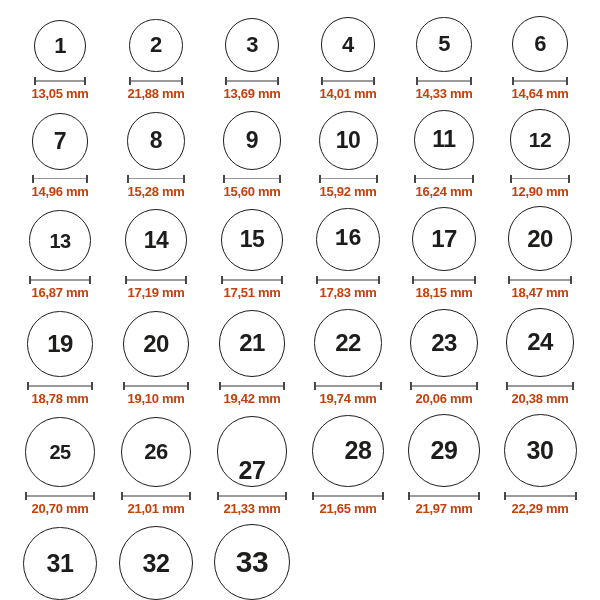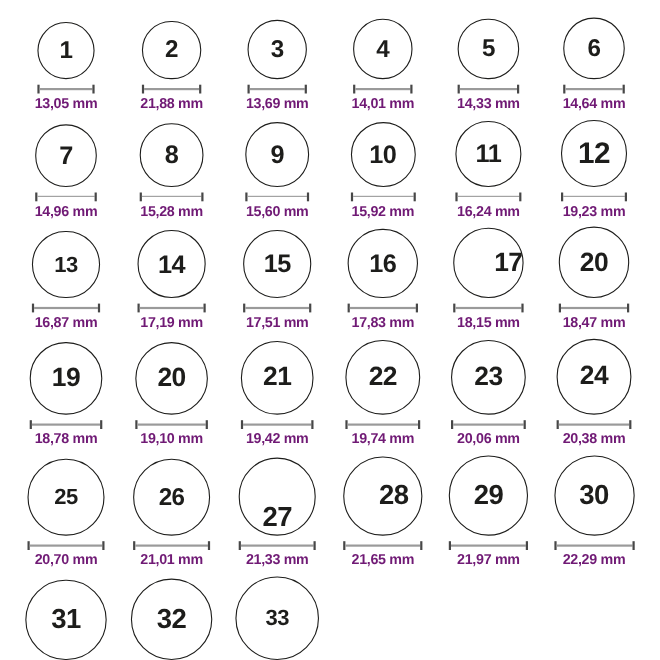--- a/index.html
+++ b/index.html
@@ -59,21 +59,21 @@
     flex: 0 0 auto;
   }
   .bar {
     flex: 1 1 auto;
     height: 1.6px;
     background: #9a9a9a;
   }
   .mm {
     font-weight: 700;
     font-size: 13px;
-    color: #701a75;
+    color: #c2410c;
     letter-spacing: -0.3px;
     white-space: nowrap;
     line-height: 1.15;
   }
 </style>
 </head>
 <body>
 
 <main>
   <div id="grid">
@@ -204,28 +204,28 @@
     <div class="measure" style="width: 59.7px;">
       <span class="tick"></span>
       <span class="bar"></span>
       <span class="tick"></span>
     </div>
     <div class="mm">16,24 mm</div>
   </div>
 
   <div class="cell">
     <div class="circle" style="width: 60.4px; height: 60.4px;">
-      <span class="num" style="font-size: 27px;">12</span>
+      <span class="num" style="font-size: 21px;">12</span>
     </div>
     <div class="measure" style="width: 60.4px;">
       <span class="tick"></span>
       <span class="bar"></span>
       <span class="tick"></span>
     </div>
-    <div class="mm">19,23 mm</div>
+    <div class="mm">12,90 mm</div>
   </div>
 
   <div class="cell">
     <div class="circle" style="width: 61.1px; height: 61.1px;">
       <span class="num" style="font-size: 20px;">13</span>
     </div>
     <div class="measure" style="width: 61.1px;">
       <span class="tick"></span>
       <span class="bar"></span>
       <span class="tick"></span>
@@ -251,33 +251,33 @@
     </div>
     <div class="measure" style="width: 62.5px;">
       <span class="tick"></span>
       <span class="bar"></span>
       <span class="tick"></span>
     </div>
     <div class="mm">17,51 mm</div>
   </div>
 
   <div class="cell">
-    <div class="circle" style="width: 63.2px; height: 63.2px;">
+    <div class="circle" style="width: 63.2px; height: 63.2px; font-family: Liberation Mono, monospace;">
       <span class="num" style="font-size: 23px;">16</span>
     </div>
     <div class="measure" style="width: 63.2px;">
       <span class="tick"></span>
       <span class="bar"></span>
       <span class="tick"></span>
     </div>
     <div class="mm">17,83 mm</div>
   </div>
 
   <div class="cell">
-    <div class="circle" style="width: 63.9px; height: 63.9px; justify-content: flex-end;">
+    <div class="circle" style="width: 63.9px; height: 63.9px;">
       <span class="num" style="font-size: 24px;">17</span>
     </div>
     <div class="measure" style="width: 63.9px;">
       <span class="tick"></span>
       <span class="bar"></span>
       <span class="tick"></span>
     </div>
     <div class="mm">18,15 mm</div>
   </div>
 
@@ -446,18 +446,18 @@
 
   <div class="cell">
     <div class="circle" style="width: 74.4px; height: 74.4px;">
       <span class="num" style="font-size: 25px;">32</span>
     </div>
 
   </div>
 
   <div class="cell">
     <div class="circle" style="width: 76.7px; height: 76.7px;">
-      <span class="num" style="font-size: 20px;">33</span>
+      <span class="num" style="font-size: 30px;">33</span>
     </div>
 
   </div>
 </div>
 </main>
 
 </body></html>

